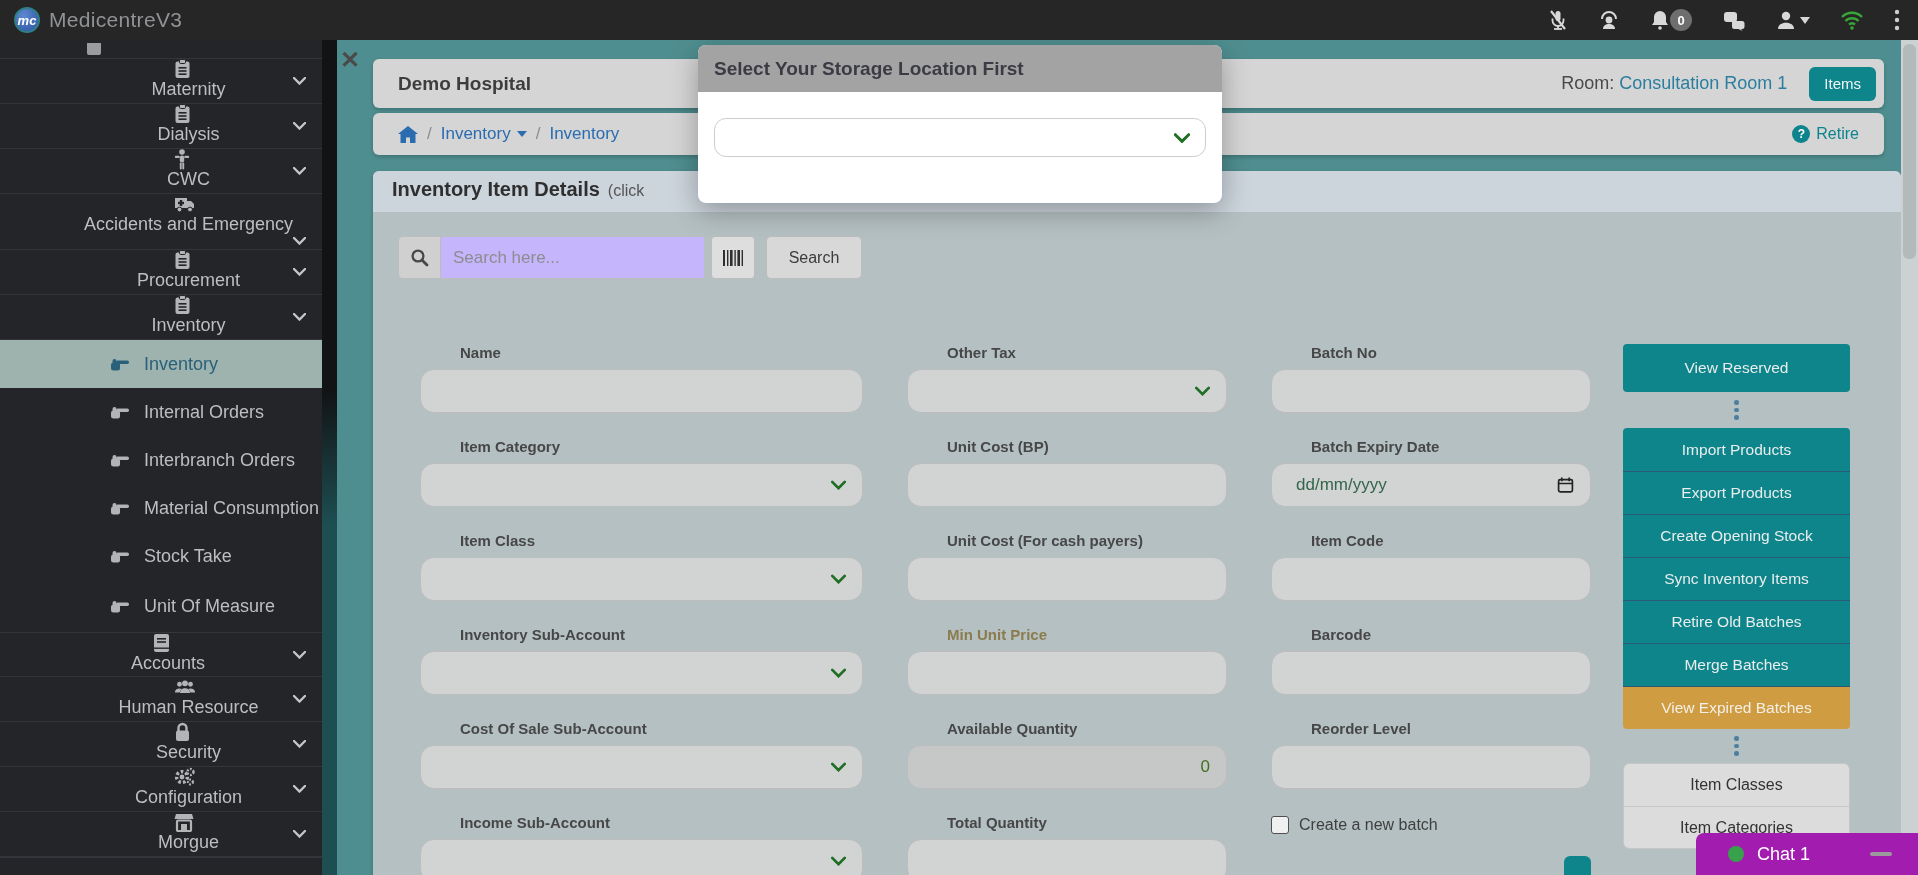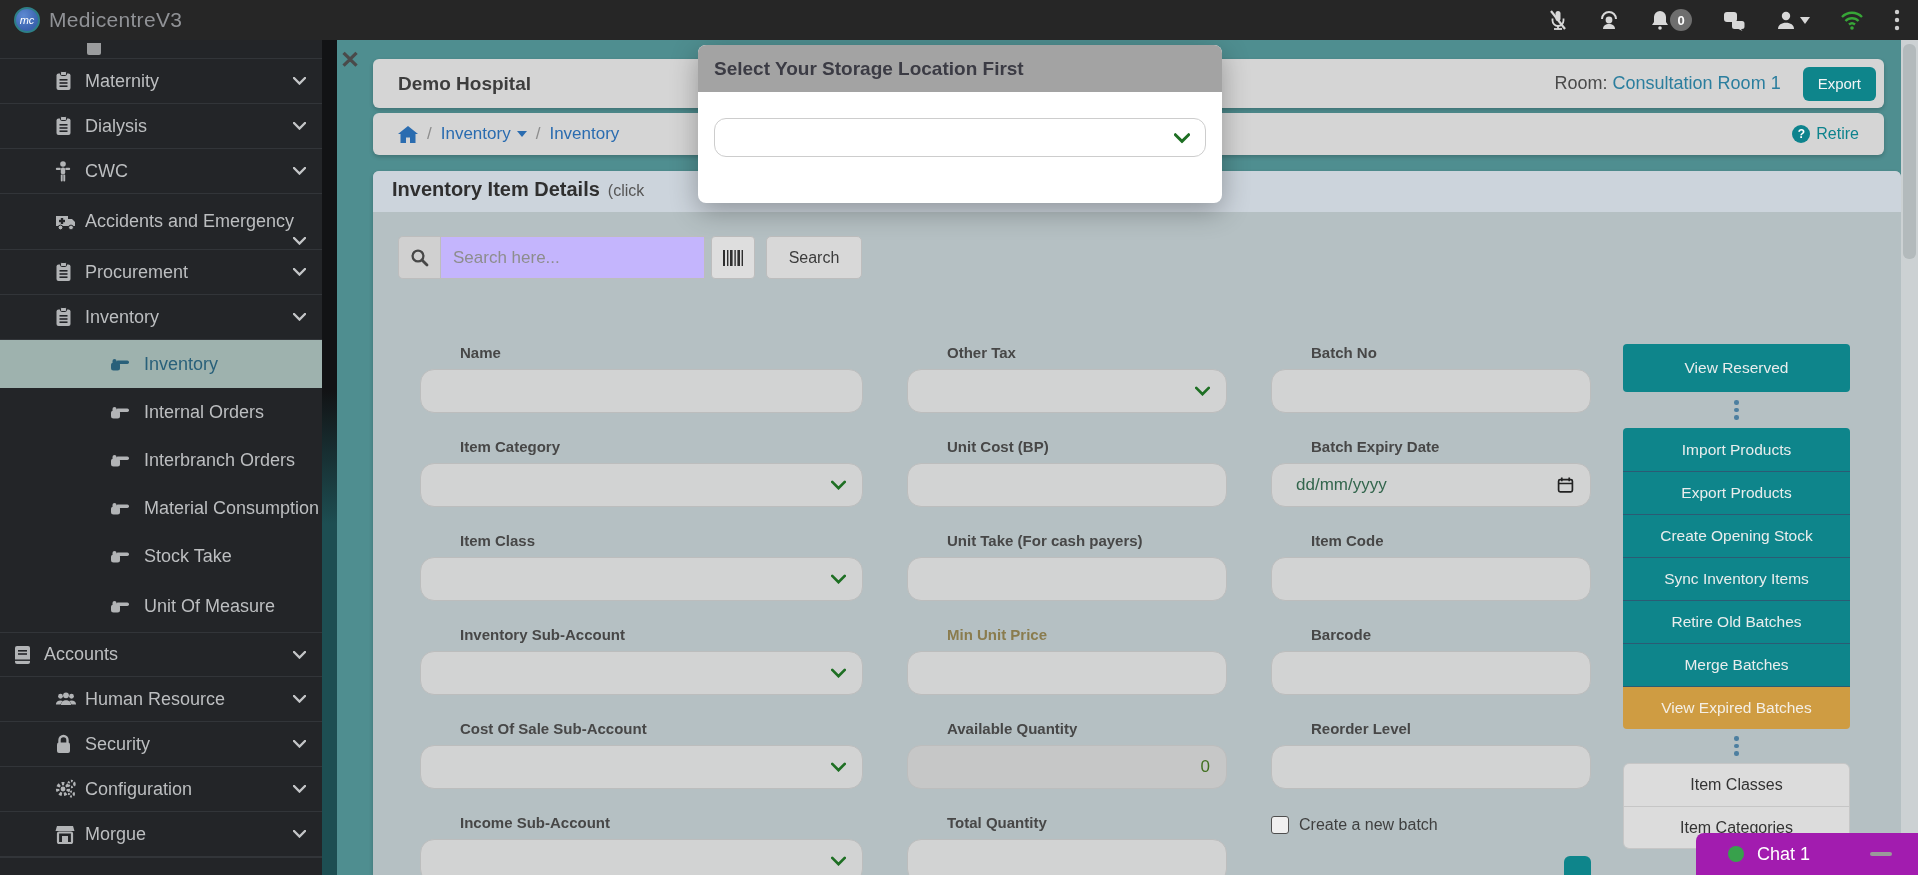--- a/index.html
+++ b/index.html
@@ -5,35 +5,35 @@
   * { margin:0; padding:0; box-sizing:border-box; }
   html,body { width:1918px; height:875px; overflow:hidden; background:#4f8e90;
               font-family:"Liberation Sans",sans-serif; }
 
   
   .navbar { position:absolute; left:0; top:0; width:1918px; height:40px; background:#262626;
             display:flex; align-items:center; z-index:60; }
   .brand { display:flex; align-items:center; gap:9px; padding-left:14px; }
   .logo-circle { width:26px; height:26px; border-radius:50%;
                  background:radial-gradient(circle at 35% 30%, #5d8ad2, #3a62ae 70%);
-                 border:2px solid #2e7f86; color:#fff; font-size:11px; font-style:italic;
-                 display:flex; align-items:center; justify-content:center; font-weight:400; }
+                 border:2px solid #2e7f86; color:#fff; font-size:13px; font-style:italic;
+                 display:flex; align-items:center; justify-content:center; font-weight:700; }
   .brand-name { color:#909296; font-size:21px; letter-spacing:.3px; }
   .nav-icons { position:absolute; right:18px; top:0; height:40px; display:flex; align-items:center; gap:30px; }
   .nav-ic-btn { display:flex; align-items:center; gap:4px; cursor:pointer; }
   .badge { min-width:22px; height:22px; border-radius:11px; background:#6e6e6e; color:#fff;
            font-size:13px; font-weight:700; display:flex; align-items:center; justify-content:center;
            margin-left:-4px; padding:0 4px; }
 
   
   .sidebar { position:absolute; left:0; top:40px; width:322px; height:835px; background:#232528; z-index:40; }
   .sb-scroll { position:absolute; left:322px; top:40px; width:15px; height:835px; z-index:40;
                background:linear-gradient(#121315 0%, #121315 42%, #1d4e52 58%, #1d4e52 100%); }
   .nav-item { position:relative; height:45px; display:flex; align-items:center; padding-left:55px;
-              border-bottom:1px solid #323539; color:#bcbec0; cursor:pointer; }
+              border-bottom:1px solid #323539; color:#bcbec0; cursor:pointer;flex-direction:column; }
   .nav-item.tall { height:56px; }
   .nav-item.clipped { height:19px; border-bottom:1px solid #323539; overflow:hidden; padding-left:85px; align-items:flex-start; }
   .nav-item .ic { width:22px; height:20px; margin-right:8px; flex:0 0 auto; display:flex; align-items:center; }
   .nav-item .lbl { font-size:18px; }
   .chev { position:absolute; right:16px; top:50%; transform:translateY(-50%); }
   .nav-item.tall .chev { top:auto; bottom:4px; transform:none; }
   .nav-sub { height:48px; display:flex; align-items:center; padding-left:110px; color:#bcbec0; cursor:pointer; }
   .nav-sub .ic { width:24px; height:18px; margin-right:10px; display:flex; align-items:center; }
   .nav-sub .lbl { font-size:18px; }
   .nav-sub.active { background:#9eb2ae; color:#29607a; }
@@ -469,21 +469,21 @@
 <div class="sb-scroll"></div>
 
 <main class="main">
 
   <span class="close-x">✕</span>
 
   <div class="bar bar1">
     <span class="hospital-name">Demo Hospital</span>
     <span class="bar1-right">
       <span class="room-text"><span>Room:</span> <span class="val">Consultation Room 1</span></span>
-      <button class="btn-queue">Export</button>
+      <button class="btn-queue">Items</button>
     </span>
   </div>
 
   <div class="bar bar2">
     <span class="crumbs">
       <span>
           <svg width="20" height="17" viewBox="0 0 20 17">
             <path d="M10 0 0 8h2.5v9h5.5v-5.5h4V17h5.5V8H20z" fill="#2a6cb0"></path>
           </svg>
         </span>
@@ -589,21 +589,21 @@
                 <svg class="sel-ch" width="15" height="10" viewBox="0 0 12 8">
                   <path d="M1 1.5 6 6.5 11 1.5" fill="none" stroke="#1e6f23" stroke-width="2.2" stroke-linecap="round"></path>
                 </svg>
               </div>
           </div>
           <div class="field">
             <label>Unit Cost (BP)</label>
             <div class="control"></div>
           </div>
           <div class="field">
-            <label>Unit Take (For cash payers)</label>
+            <label>Unit Cost (For cash payers)</label>
             <div class="control"></div>
           </div>
           <div class="field">
             <label class="olive">Min Unit Price</label>
             <div class="control"></div>
           </div>
           <div class="field">
             <label>Available Quantity</label>
             <div class="control disabled">
                 <span class="val0">0</span>

